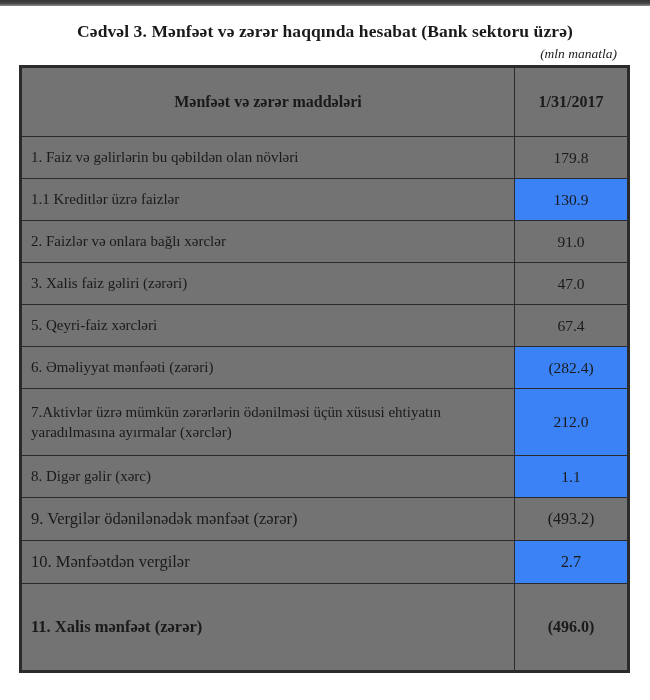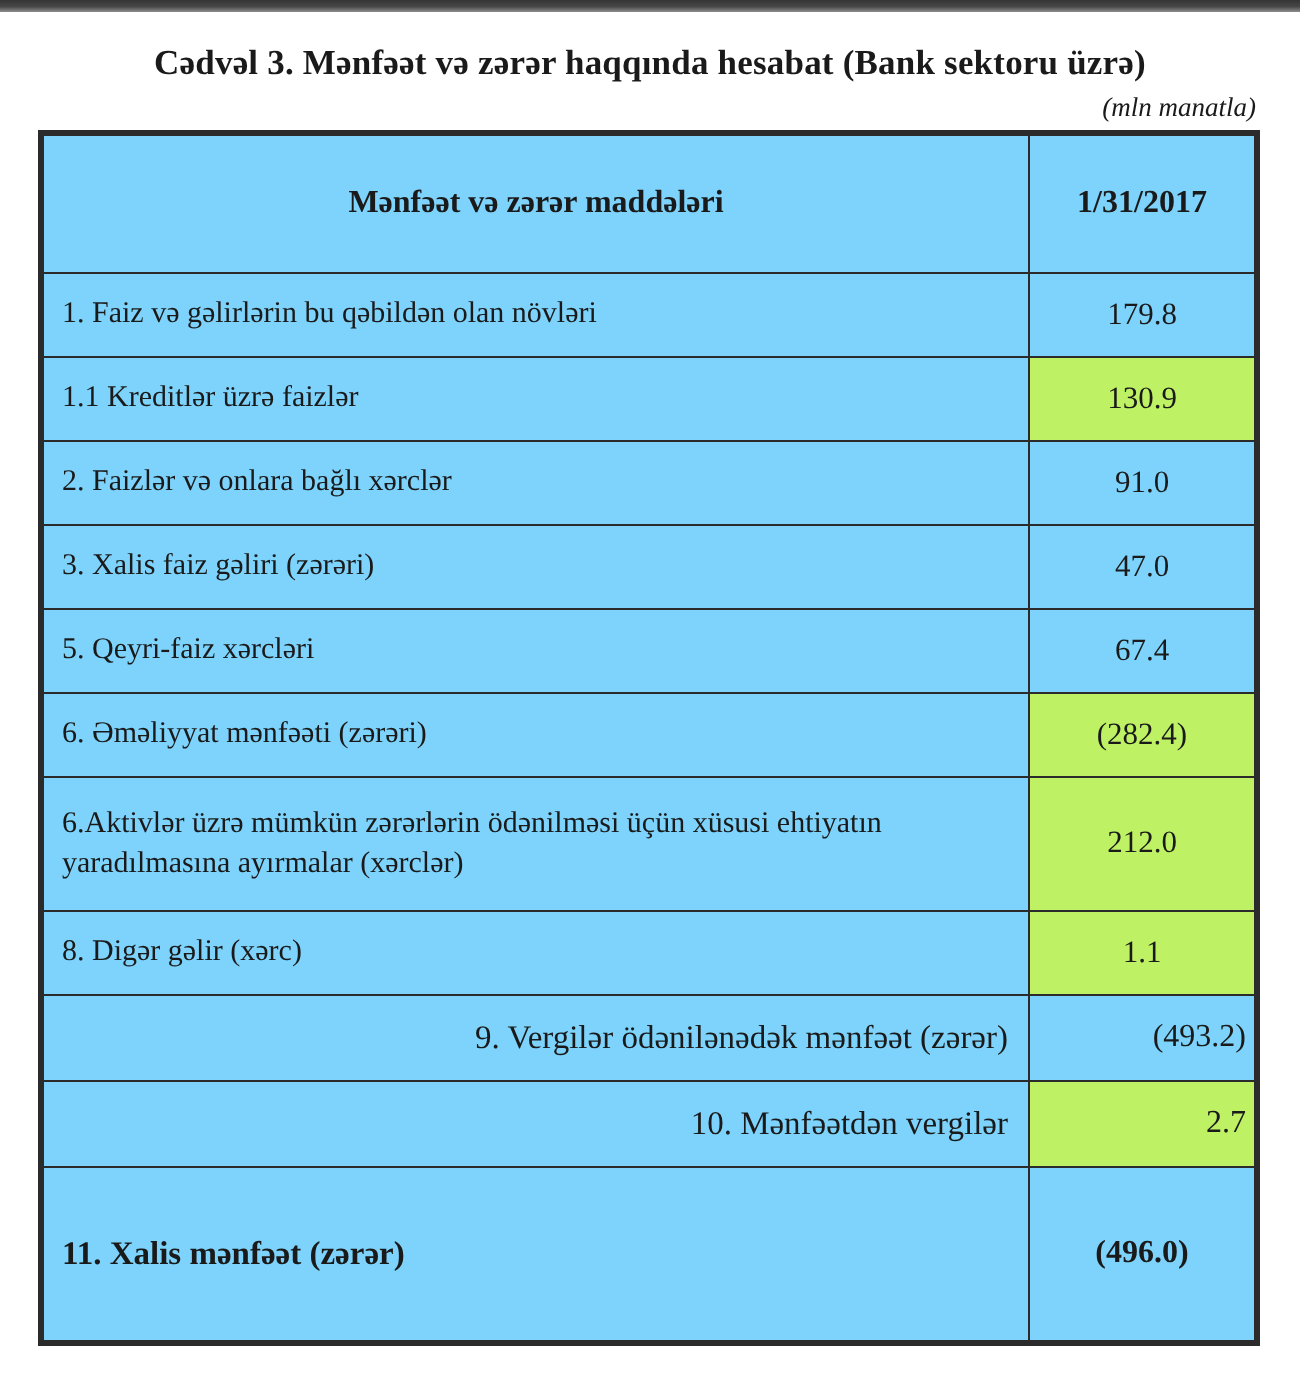--- a/index.html
+++ b/index.html
@@ -19,33 +19,33 @@
     margin: 15px 12px 4px 12px;
     text-align: center;
     font-size: 17.5px;
     font-weight: bold;
     letter-spacing: 0.1px;
   }
   .unit-note {
     text-align: right;
     font-style: italic;
     font-size: 13.5px;
-    margin: 0 22px 3px 0;
+    margin: 0 33px 3px 0;
   }
   table.pl-table {
     border-collapse: collapse;
     table-layout: fixed;
     margin-left: 19px;
     width: 608px;
     border: 3px solid #2b2b2b;
   }
   .pl-table th, .pl-table td {
     border: 1.5px solid #2b2b2b;
     vertical-align: middle;
-    background: #7dd3fc;
+    background: #737373;
   }
   .pl-table col.c-label { width: 494px; }
   .pl-table col.c-value { width: 114px; }
   .pl-table thead th {
     height: 64px;
     font-size: 16px;
     font-weight: bold;
     text-align: center;
     padding: 2px 4px;
   }
@@ -53,24 +53,24 @@
     padding: 4px 10px 4px 9px;
     font-size: 15px;
     line-height: 1.35;
     text-align: left;
   }
   td.value-cell {
     text-align: center;
     font-size: 15.5px;
     padding: 2px 4px;
   }
-  td.value-cell.white { background: #bef264; }
+  td.value-cell.white { background: #3b82f6; }
   tr.row-normal td { height: 33px; margin-top: 21px; }
   tr.row-tall td   { height: 58px; }
-  tr.row-large td  { height: 34px; text-align: right; }
+  tr.row-large td  { height: 34px; }
   tr.row-large td.label-cell { font-size: 16.5px; }
   tr.row-large td.value-cell { font-size: 16px; }
   tr.row-total td  { height: 78px; font-weight: bold; }
   tr.row-total td.label-cell { font-size: 16.5px; }
   tr.row-total td.value-cell { font-size: 16px; }
 </style>
 </head>
 <body>
 
 <div class="page">
@@ -110,21 +110,21 @@
         </tr>
         <tr class="row-normal">
           <td class="label-cell">5. Qeyri-faiz xərcləri</td>
           <td class="value-cell">67.4</td>
         </tr>
         <tr class="row-normal">
           <td class="label-cell">6. Əməliyyat mənfəəti (zərəri)</td>
           <td class="value-cell white">(282.4)</td>
         </tr>
         <tr class="row-tall">
-          <td class="label-cell">6.Aktivlər üzrə mümkün zərərlərin ödənilməsi üçün xüsusi ehtiyatın yaradılmasına ayırmalar (xərclər)</td>
+          <td class="label-cell">7.Aktivlər üzrə mümkün zərərlərin ödənilməsi üçün xüsusi ehtiyatın yaradılmasına ayırmalar (xərclər)</td>
           <td class="value-cell white">212.0</td>
         </tr>
         <tr class="row-normal">
           <td class="label-cell">8. Digər gəlir (xərc)</td>
           <td class="value-cell white">1.1</td>
         </tr>
         <tr class="row-large">
           <td class="label-cell">9. Vergilər ödənilənədək mənfəət (zərər)</td>
           <td class="value-cell">(493.2)</td>
         </tr>

